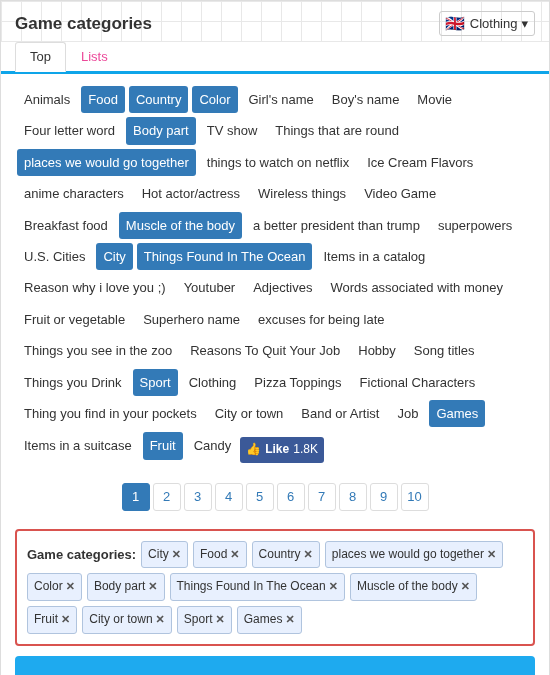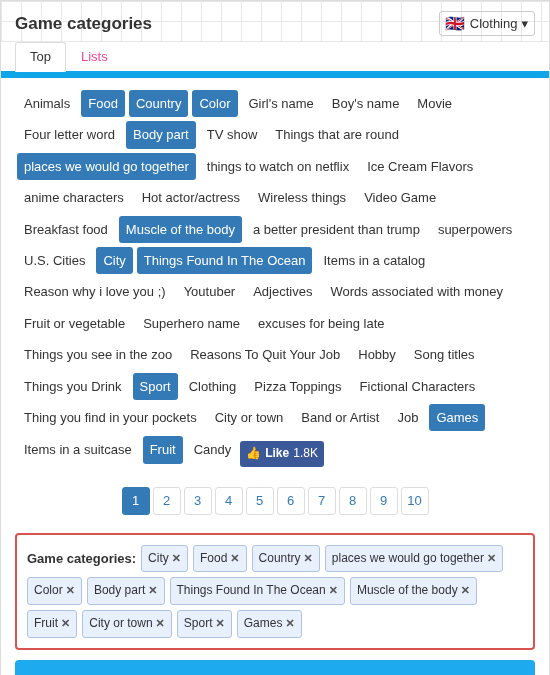--- a/index.html
+++ b/index.html
@@ -38,21 +38,21 @@
       border: 1px solid #ccc;
       border-radius: 3px;
       padding: 2px 6px;
     }
     .flag-icon {
       font-size: 16px;
     }
     
     .tabs {
       display: flex;
-      border-bottom: 7px solid #0ea5e9;
+      border-bottom: 3px solid #0ea5e9;
       padding: 0 14px;
       gap: 0;
     }
     .tab {
       padding: 6px 14px;
       cursor: pointer;
       color: #ec4899;
       border: 1px solid transparent;
       font-size: 13px;
     }

